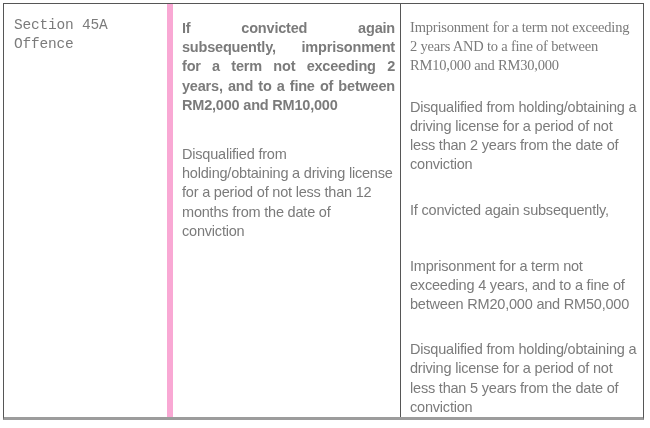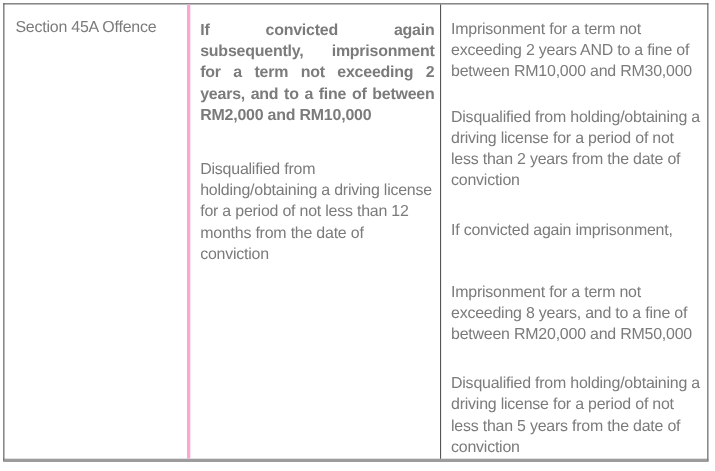--- a/index.html
+++ b/index.html
@@ -23,37 +23,38 @@
     height: 417px;
     box-sizing: border-box;
     border: 1px solid #565656;
     border-bottom: 3px solid #9c9c9c;
     display: flex;
     background: #ffffff;
   }
   .cell { box-sizing: border-box; overflow: hidden; }
   .cell-1 {
     width: 169px;
-    border-right: 3px solid #f9a8d4;
+    border-right: 6px solid #f9a8d4;
     padding: 12px 8px 0 10px;
+    font-family: Liberation Mono, monospace;
   }
   .cell-2 {
     width: 228px;
     border-right: 1px solid #565656;
     padding: 15px 5px 0 9px;
   }
   .cell-3 {
     flex: 1;
     padding: 14px 6px 0 9px;
   }
   p { margin: 0; }
   .justify { text-align: justify; }
   .mb21 { margin-bottom: 21px; }
   .mb30 { margin-bottom: 30px; font-weight: bold; }
-  .mb22 { margin-bottom: 22px; }
+  .mb22 { margin-bottom: 22px; font-family: Liberation Serif, serif; }
   .mb27 { margin-bottom: 27px; }
   .mb36 { margin-bottom: 36px; }
   .mb26 { margin-bottom: 26px; }
 </style>
 </head>
 <body>
 
 <div class="page">
   <div class="penalty-table">
 
@@ -62,19 +63,19 @@
     </div>
 
     <div class="cell cell-2">
       <p class="justify mb30">If convicted again subsequently, imprisonment for a term not exceeding 2 years, and to a fine of between RM2,000 and RM10,000</p>
       <p>Disqualified from holding/obtaining a driving license for a period of not less than 12 months from the date of conviction</p>
     </div>
 
     <div class="cell cell-3">
       <p class="mb22">Imprisonment for a term not exceeding 2 years AND to a fine of between RM10,000 and RM30,000</p>
       <p class="mb27">Disqualified from holding/obtaining a driving license for a period of not less than 2 years from the date of conviction</p>
-      <p class="mb36">If convicted again imprisonment,</p>
-      <p class="mb26">Imprisonment for a term not exceeding 8 years, and to a fine of between RM20,000 and RM50,000</p>
+      <p class="mb36">If convicted again subsequently,</p>
+      <p class="mb26">Imprisonment for a term not exceeding 4 years, and to a fine of between RM20,000 and RM50,000</p>
       <p>Disqualified from holding/obtaining a driving license for a period of not less than 5 years from the date of conviction</p>
     </div>
 
   </div>
 </div>
 
 </body></html>

